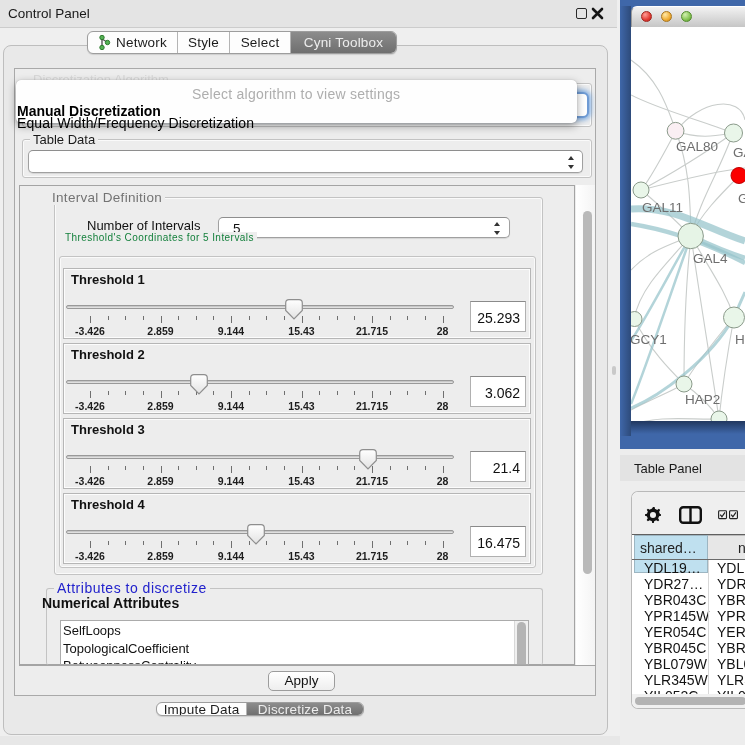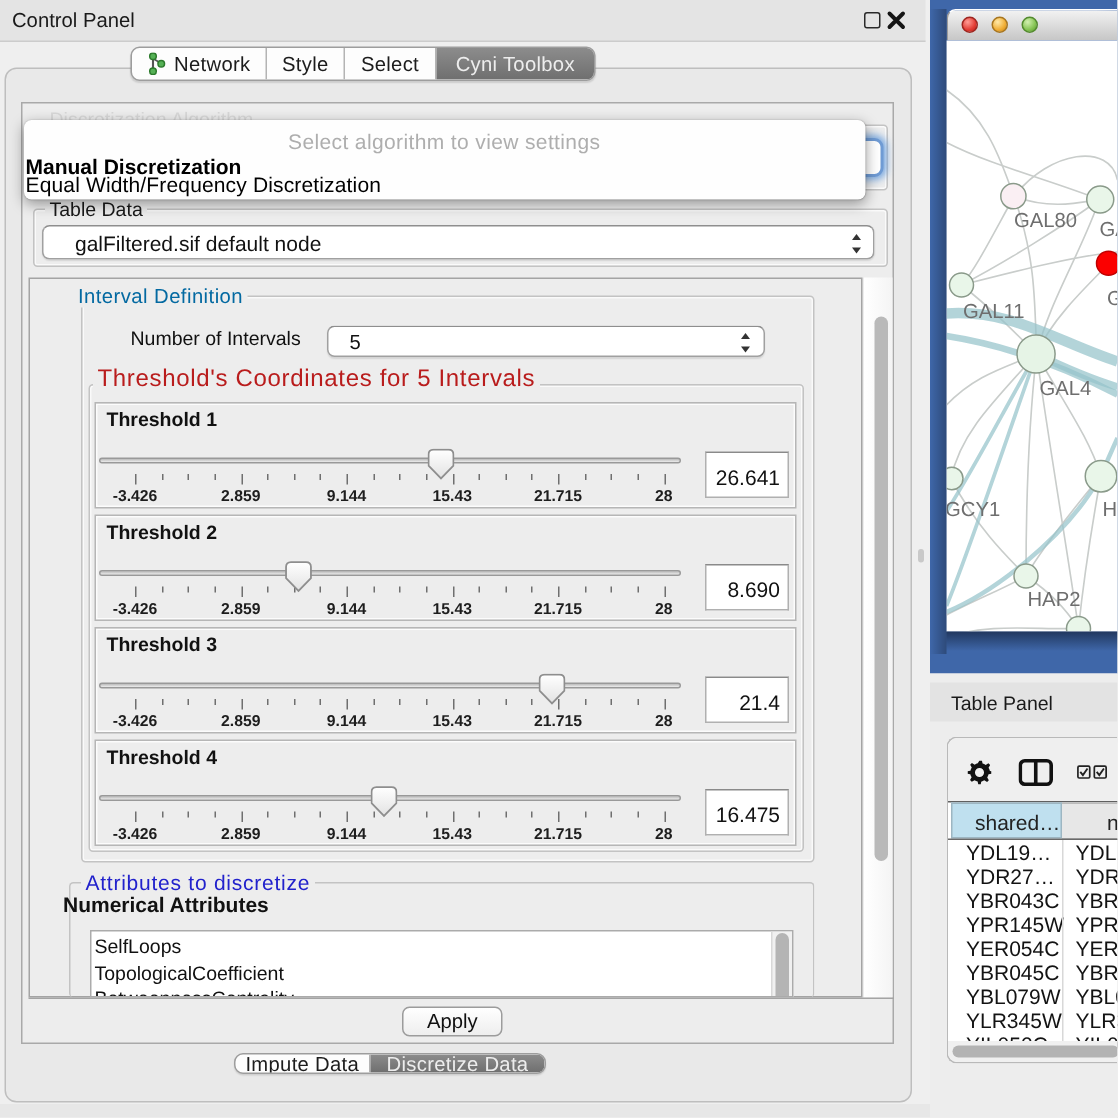--- a/index.html
+++ b/index.html
@@ -32,21 +32,21 @@
 
 .tpanel{position:absolute;left:63px;width:468px;height:71px;border:1px solid #b6b6b6;box-shadow:inset 0 0 0 1px rgba(255,255,255,0.8)}
 .tptitle{position:absolute;left:7px;top:3px;font-size:13px;font-weight:bold;color:#111}
 .track{position:absolute;left:66px;width:388px;height:4px;border:1px solid #999999;border-radius:3px;background:linear-gradient(#bbbbbb,#ececec)}
 .tick{position:absolute;width:1px;background:#6f6f6f}
 .slab{position:absolute;width:60px;text-align:center;font-size:10.5px;font-weight:bold;color:#1d1d1d}
 .thumb{position:absolute}
 .tfield{position:absolute;left:470px;width:56px;height:31px;background:#fff;border:1px solid #b0b0b0;border-top-color:#8a8a8a;font-size:14px;color:#111;text-align:right;padding:8px 5px 0 0}
 
 #combo-ghost{position:absolute;left:30px;top:92px;width:559px;height:26px;background:#fff;border:2px solid #6f9bd4;border-radius:6px;box-shadow:0 0 5px 2px rgba(90,150,220,0.75)}
-#popup{position:absolute;left:16px;top:80px;width:561px;height:53px;background:#fefefe;border-radius:5px;box-shadow:0 3px 9px rgba(0,0,0,0.38),0 0 1px rgba(0,0,0,0.25)}
+#popup{position:absolute;left:16px;top:80px;width:561px;height:43px;background:#fefefe;border-radius:5px;box-shadow:0 3px 9px rgba(0,0,0,0.38),0 0 1px rgba(0,0,0,0.25)}
 #popup .sel-hint{position:absolute;font-size:14px;letter-spacing:0.25px;color:#aeaeae}
 
 #attrlist{position:absolute;left:60px;top:620px;width:469px;height:45px;background:#fff;border:1px solid #ababab;overflow:hidden}
 
 #applybtn{position:absolute;left:268px;top:671px;width:67px;height:20px;background:linear-gradient(#ffffff,#eeeeee);border:1px solid #9c9c9c;border-radius:5px;font-size:13.5px;color:#111;text-align:center;line-height:18px}
 
 #blue{position:absolute;left:620px;top:0;width:125px;height:449px;background:#3f67a9}
 #netwin-title{position:absolute;left:631px;top:6px;width:114px;height:21px;background:linear-gradient(#f2f2f2,#c6c6c6);border-top-left-radius:6px;border-left:1px solid #9a9a9a;border-top:1px solid #fff}
 #netcanvas{position:absolute;left:631px;top:27px;width:114px;height:394px;background:#ffffff;overflow:hidden}
 .light{position:absolute;width:11px;height:11px;border-radius:50%;top:10.5px}
@@ -82,38 +82,37 @@
 
 <div id="innerbox"></div>
 
 <div class="grp" style="left:22px;top:83px;width:570px;height:44px"></div>
 <div class="gtitle" style="left:30px;top:72px;color:#d8d8d8;background:transparent">Discretization Algorithm</div>
 <div id="combo-ghost"></div>
 
 <div class="grp" style="left:22px;top:139px;width:570px;height:39px"></div>
 <div class="gtitle" style="left:30px;top:132px;color:#1a1a1a">Table Data</div>
 <div class="combo" style="left:28px;top:150px;width:555px;height:23px">
-    <span class="ct" style="left:21px;font-size:14px">galFiltered.sif default node</span>
     <span class="arr" style="right:7px;top:3.5px"></span>
   </div>
 
 <div id="algopanel"></div>
 <div id="vscroll"></div>
 <div id="vthumb"></div>
 
 <div class="grp" style="left:54px;top:196.5px;width:489px;height:378px"></div>
-<div class="gtitle" style="left:49px;top:190px;color:#0369a1;font-size:13.5px;letter-spacing:0.3px">Interval Definition</div>
+<div class="gtitle" style="left:49px;top:190px;color:#737373;font-size:13.5px;letter-spacing:0.3px">Interval Definition</div>
 <div style="position:absolute;left:87px;top:218px;font-size:13px;font-weight:normal;color:#111">Number of Intervals</div>
 <div class="combo" style="left:218px;top:217px;width:292px;height:21px">
     <span class="ct" style="left:14px">5</span>
     <span class="arr" style="right:8px;top:3px"></span>
   </div>
 
 <div class="grp" style="left:58.5px;top:256px;width:477px;height:312px"></div>
-<div class="gtitle" style="left:62px;top:244px;color:#b91c1c;font-size:16px;letter-spacing:0.45px">Threshold's Coordinates for 5 Intervals</div>
+<div class="gtitle" style="left:62px;top:232px;color:#15803d;font-size:10px;letter-spacing:0.45px">Threshold's Coordinates for 5 Intervals</div>
 
 <div class="tpanel" style="top:267.5px">
   <div class="tptitle">Threshold 1</div>
 </div>
 <div class="track" style="top:304.5px"></div>
 <div class="tick" style="left:90.0px;top:316.0px;height:7px"></div>
 <div class="tick" style="left:107.6px;top:316.0px;height:4px"></div>
 <div class="tick" style="left:125.2px;top:316.0px;height:4px"></div>
 <div class="tick" style="left:142.9px;top:316.0px;height:4px"></div>
 <div class="tick" style="left:160.5px;top:316.0px;height:7px"></div>
@@ -142,21 +141,21 @@
 <svg class="thumb" style="left:285.0px;top:299.0px" width="18" height="21" viewBox="0 0 18 21">
 <defs>
       <linearGradient id="thg1" x1="0" y1="0" x2="0" y2="1">
         <stop offset="0" stop-color="#ffffff"></stop>
         <stop offset="0.45" stop-color="#f2f2f2"></stop>
         <stop offset="1" stop-color="#e2e2e2"></stop>
       </linearGradient>
     </defs>
 <path d="M4 0.7 L14 0.7 Q17.3 0.7 17.3 4 L17.3 11.5 L9 20 L0.7 11.5 L0.7 4 Q0.7 0.7 4 0.7 Z" fill="url(#thg1)" stroke="#8e8e8e" stroke-width="1.2"></path>
   </svg>
-<div class="tfield" style="top:300.5px">26.641</div>
+<div class="tfield" style="top:300.5px">25.293</div>
 
 <div class="tpanel" style="top:342.5px">
   <div class="tptitle">Threshold 2</div>
 </div>
 <div class="track" style="top:379.5px"></div>
 <div class="tick" style="left:90.0px;top:391.0px;height:7px"></div>
 <div class="tick" style="left:107.6px;top:391.0px;height:4px"></div>
 <div class="tick" style="left:125.2px;top:391.0px;height:4px"></div>
 <div class="tick" style="left:142.9px;top:391.0px;height:4px"></div>
 <div class="tick" style="left:160.5px;top:391.0px;height:7px"></div>
@@ -185,21 +184,21 @@
 <svg class="thumb" style="left:190.0px;top:374.0px" width="18" height="21" viewBox="0 0 18 21">
 <defs>
       <linearGradient id="thg2" x1="0" y1="0" x2="0" y2="1">
         <stop offset="0" stop-color="#ffffff"></stop>
         <stop offset="0.45" stop-color="#f2f2f2"></stop>
         <stop offset="1" stop-color="#e2e2e2"></stop>
       </linearGradient>
     </defs>
 <path d="M4 0.7 L14 0.7 Q17.3 0.7 17.3 4 L17.3 11.5 L9 20 L0.7 11.5 L0.7 4 Q0.7 0.7 4 0.7 Z" fill="url(#thg2)" stroke="#8e8e8e" stroke-width="1.2"></path>
   </svg>
-<div class="tfield" style="top:375.5px">8.690</div>
+<div class="tfield" style="top:375.5px">3.062</div>
 
 <div class="tpanel" style="top:417.5px">
   <div class="tptitle">Threshold 3</div>
 </div>
 <div class="track" style="top:454.5px"></div>
 <div class="tick" style="left:90.0px;top:466.0px;height:7px"></div>
 <div class="tick" style="left:107.6px;top:466.0px;height:4px"></div>
 <div class="tick" style="left:125.2px;top:466.0px;height:4px"></div>
 <div class="tick" style="left:142.9px;top:466.0px;height:4px"></div>
 <div class="tick" style="left:160.5px;top:466.0px;height:7px"></div>
@@ -392,21 +391,21 @@
     </svg>
   <svg style="position:absolute;left:86px;top:18px" width="21" height="10" viewBox="0 0 24 11">
       <g fill="none" stroke="#222" stroke-width="1.3">
         <rect x="0.7" y="0.7" width="9" height="9" rx="1"></rect>
         <rect x="13.2" y="0.7" width="9" height="9" rx="1"></rect>
         <path d="M2.5 5 L4.5 7.5 L8 2.5" stroke-width="1.4"></path>
         <path d="M15 5 L17 7.5 L20.5 2.5" stroke-width="1.4"></path>
       </g>
     </svg>
 
-  <div style="position:absolute;left:2px;top:43px;width:74px;height:24px;background:#bfe0ef;border:1px solid #9db6c2;font-size:14px;color:#222;padding:4px 0 0 15px;white-space:nowrap">shared…</div>
+  <div style="position:absolute;left:2px;top:43px;width:74px;height:38px;background:#bfe0ef;border:1px solid #9db6c2;font-size:14px;color:#222;padding:4px 0 0 5px;white-space:nowrap">shared…</div>
   <div style="position:absolute;left:76px;top:43px;width:38px;height:25px;background:#e7e7e7;border-top:1px solid #bbb;border-bottom:1px solid #999;font-size:14px;color:#222;padding:4px 0 0 30px">n</div>
   <div style="position:absolute;left:0;top:67px;width:114px;height:1px;background:#6a6a6a"></div>
 
   <div class="trow" style="left:12px;top:67.8px">YDL19…</div>
     <div class="trow" style="left:85px;top:67.8px">YDL1</div>
   <div class="trow" style="left:12px;top:83.8px">YDR27…</div>
     <div class="trow" style="left:85px;top:83.8px">YDR2</div>
   <div class="trow" style="left:12px;top:99.9px">YBR043C</div>
     <div class="trow" style="left:85px;top:99.9px">YBR0</div>
   <div class="trow" style="left:12px;top:116.0px">YPR145W</div>

